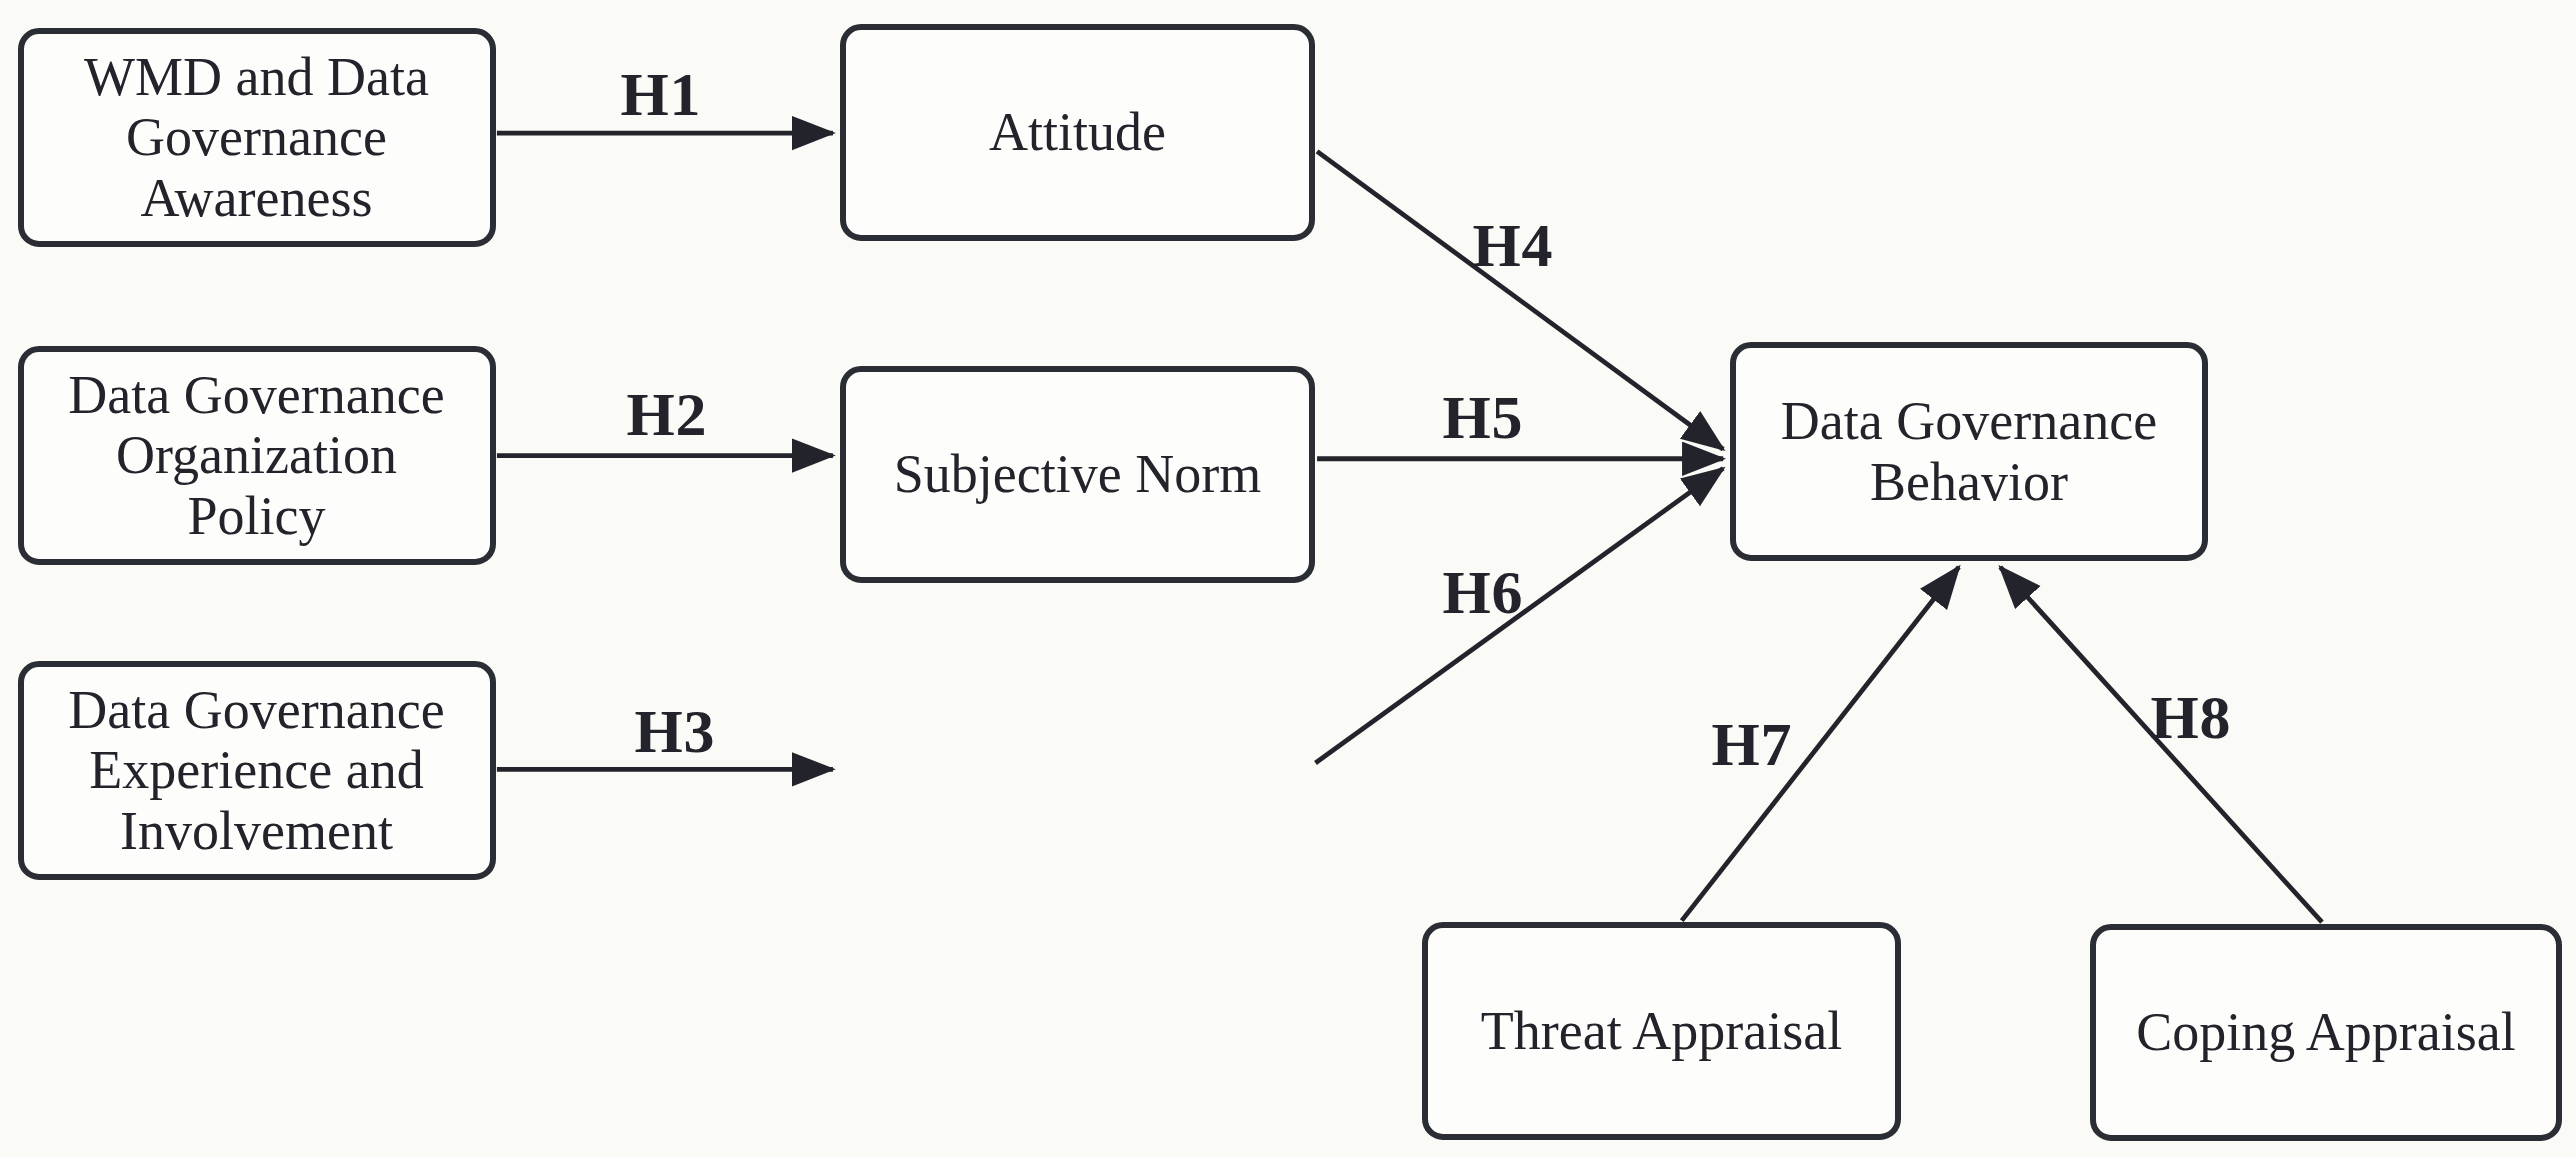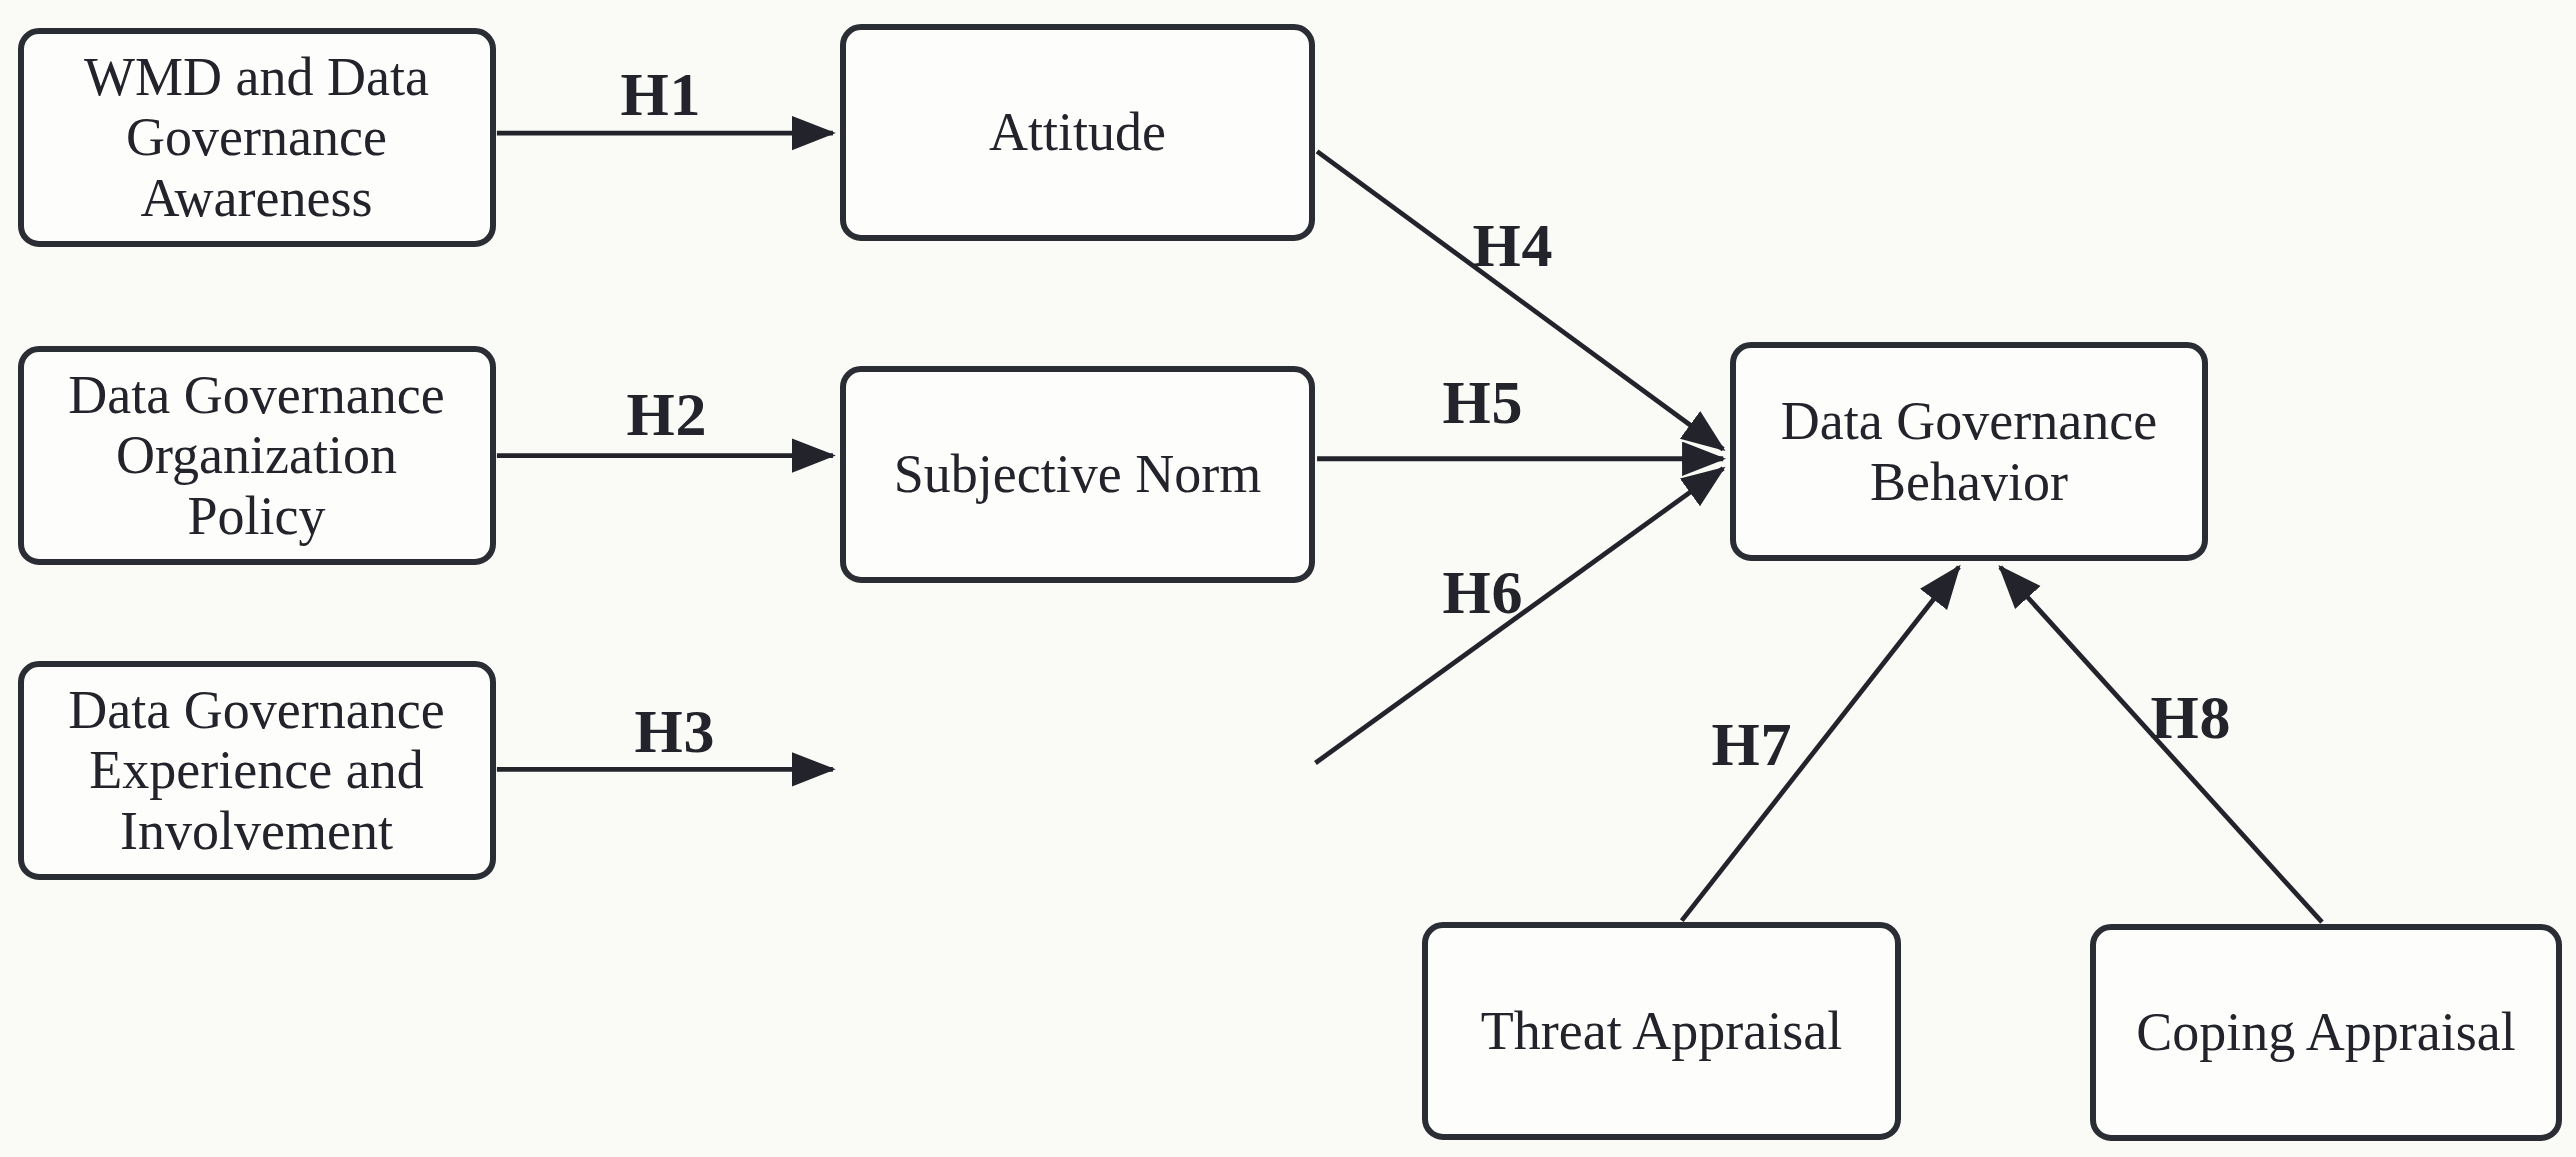--- a/index.html
+++ b/index.html
@@ -42,21 +42,21 @@
   .b-experience{left:17.5px;  top:661px;  width:478px;height:219px;}
   .b-pbc       {left:840px;top:669px;  width:474px;height:218px;}
   .b-behavior  {left:1730px;top:342px;  width:478px;height:219px;}
   .b-threat    {left:1422px;top:922px; width:479px;height:218px;}
   .b-coping    {left:2090px;top:924px; width:472px;height:217px;}
   
   .l-h1{left:661px; top:94px;}
   .l-h2{left:667px; top:414px;}
   .l-h3{left:675px; top:731px;}
   .l-h4{left:1513px;top:245px;}
-  .l-h5{left:1483px;top:402px;}
+  .l-h5{left:1483px;top:417px;}
   .l-h6{left:1483px;top:592px;}
   .l-h7{left:1752px;top:744px;}
   .l-h8{left:2191px;top:717px;}
 </style>
 </head>
 <body>
 
 <div class="canvas">
 
   <svg class="arrows" viewBox="0 0 3235 1454" xmlns="http://www.w3.org/2000/svg">

